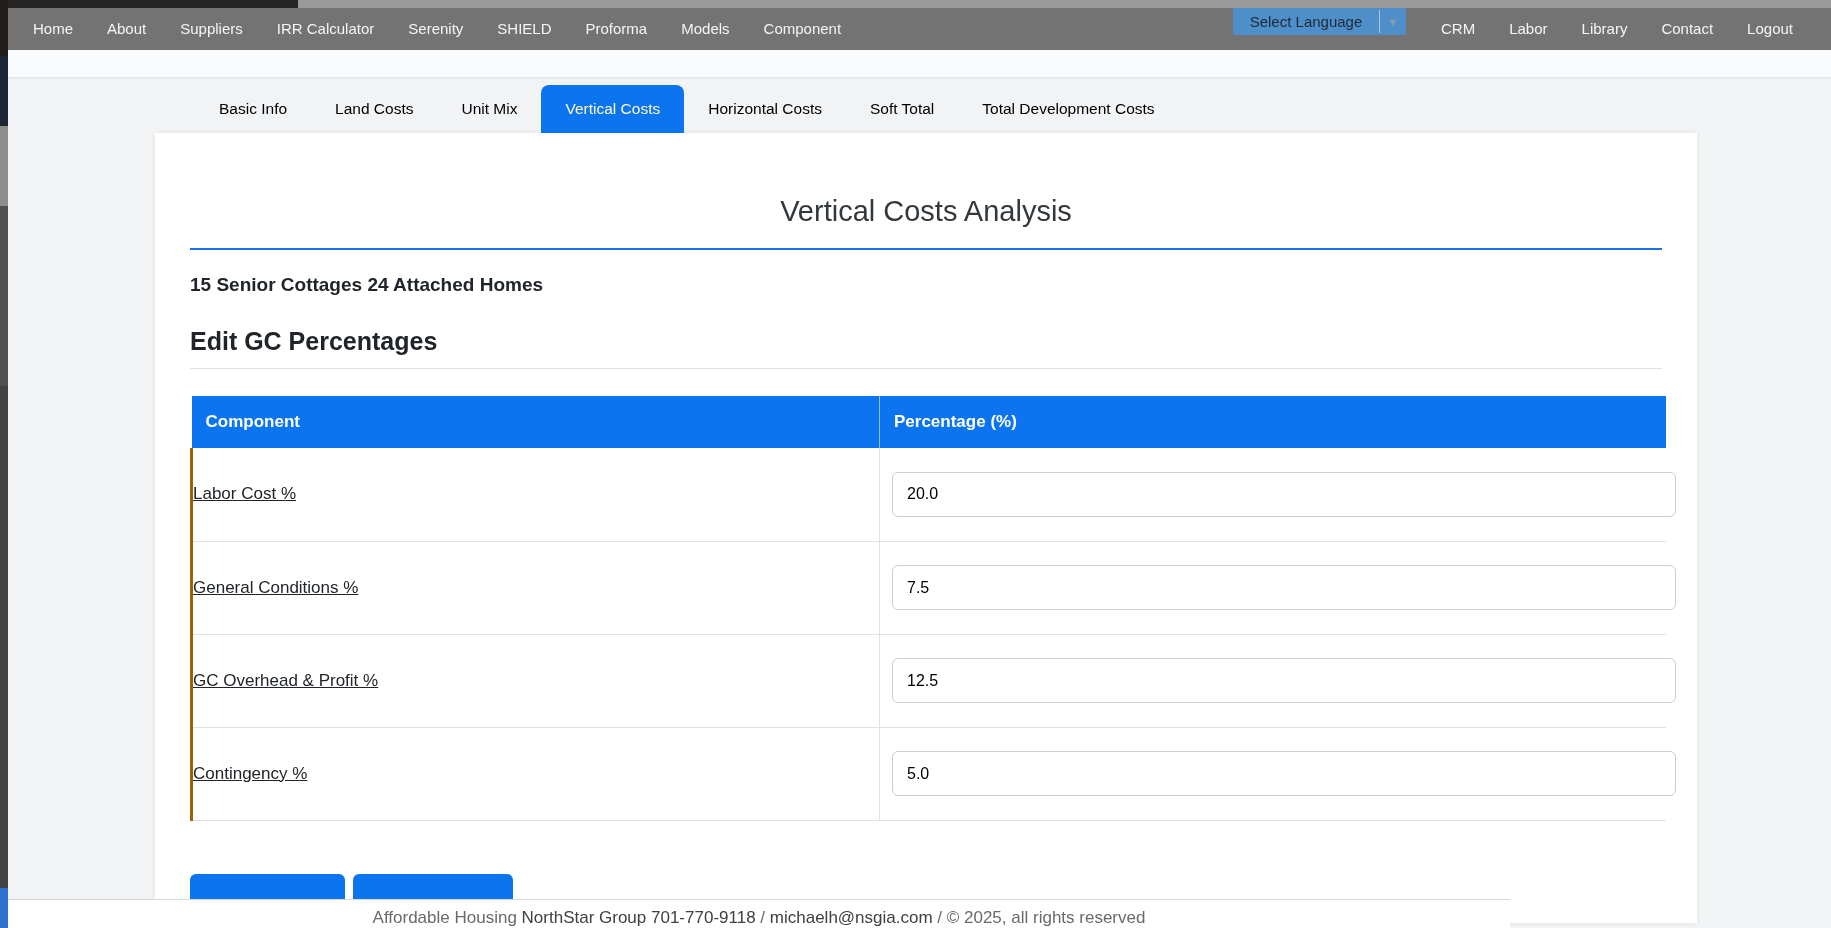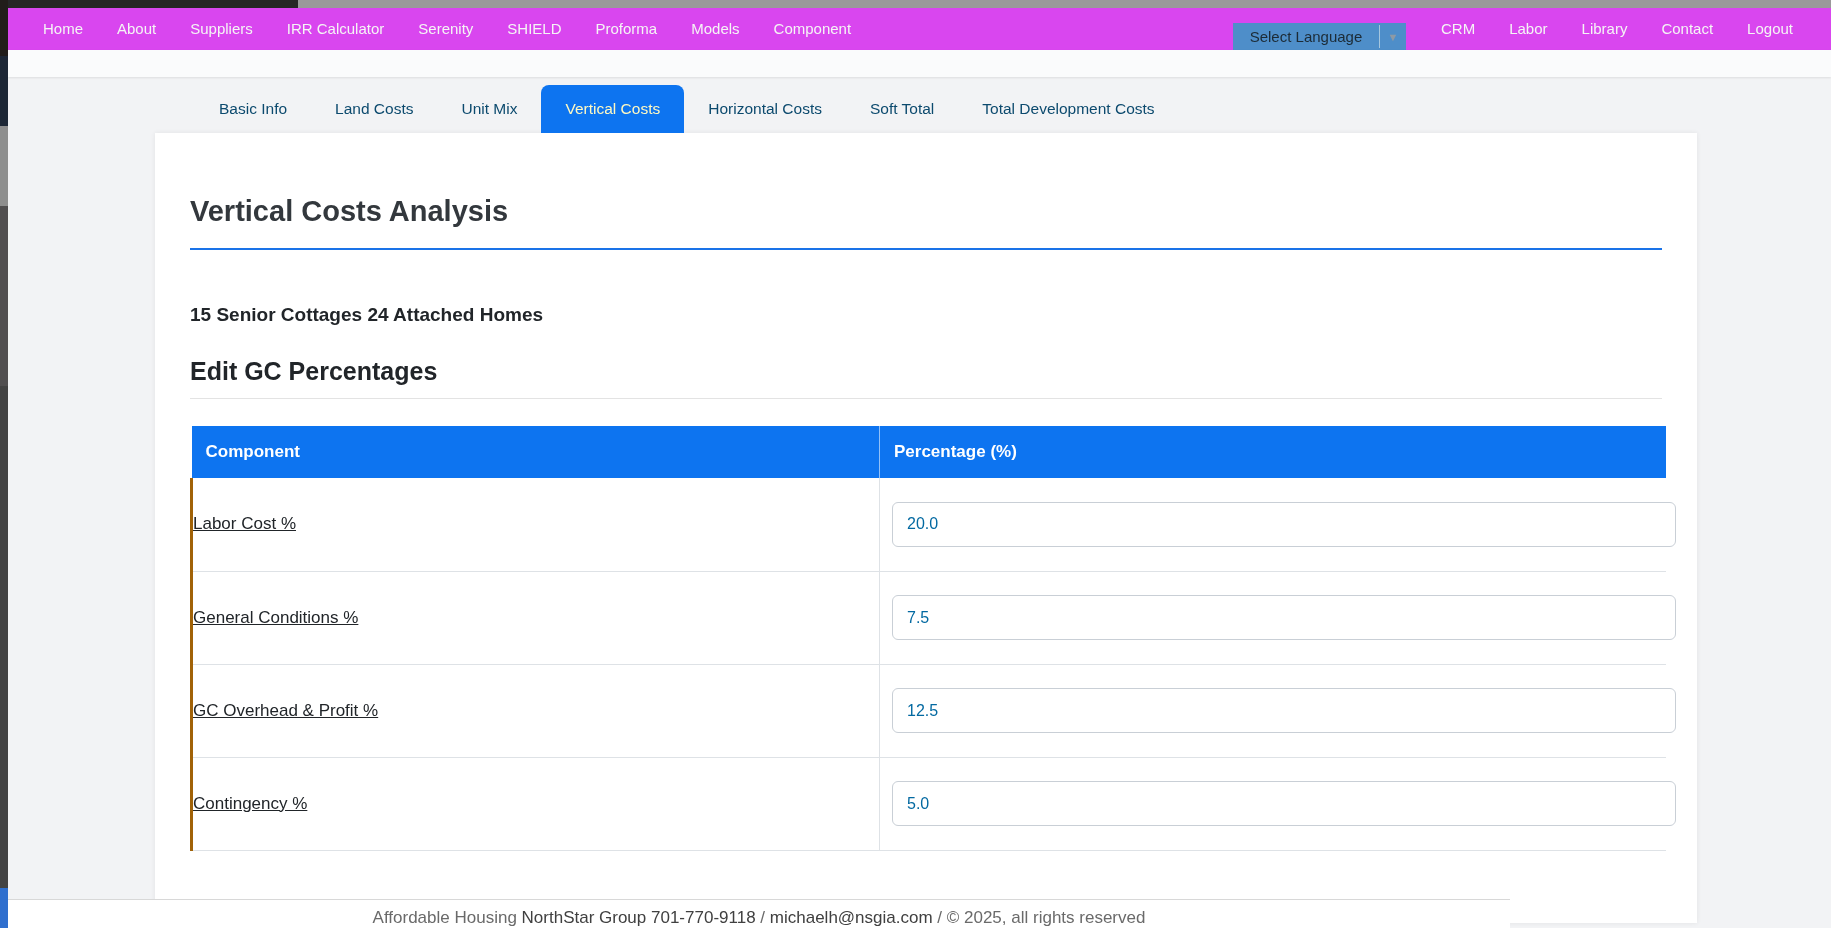--- a/index.html
+++ b/index.html
@@ -20,22 +20,22 @@
   .seg5 { height: 502px; background: #434343; }
   .seg6 { height: 40px;  background: #2f6fce; }
 
   
   .top-strip { position: absolute; left: 8px; top: 0; width: 1823px; height: 8px; background: #9a9a9a; }
   .top-strip .dark { position: absolute; left: 0; top: 0; width: 290px; height: 8px; background: #262626; }
 
   
   .navbar {
     position: absolute; left: 8px; top: 8px; width: 1823px; height: 42px;
-    background: #d946ef; display: flex; align-items: flex-end;
-    padding: 0 21px 0 18px;
+    background: #737373; display: flex; align-items: flex-start;
+    padding: 0 21px 0 8px;
   }
   .nav-group { display: flex; align-items: center; }
   .nav-link {
     color: #f5f5f5; font-size: 15px; padding: 0 17px; line-height: 42px;
     cursor: pointer; white-space: nowrap; text-decoration: none;
   }
   .nav-spacer { flex: 1; }
   .lang-widget {
     width: 173px; height: 27px; background: #4e8ec9; display: flex; align-items: stretch;
     margin-right: 18px; cursor: pointer;
@@ -46,57 +46,57 @@
   .lang-arrow { width: 26px; display: flex; align-items: center; justify-content: center;
     color: #8d9aa5; font-size: 11px; }
 
   
   .subheader { position: absolute; left: 8px; top: 50px; width: 1823px; height: 27px;
     background: #fafbfc; box-shadow: 0 1px 2px rgba(0,0,0,0.09); }
 
   
   .tabs { position: absolute; left: 195px; top: 85px; height: 48px; display: flex; z-index: 5; }
   .tab {
-    padding: 0 24px; display: flex; align-items: center; font-size: 15.5px; color: #0c4a6e;
+    padding: 0 24px; display: flex; align-items: center; font-size: 15.5px; color: #000000;
     cursor: pointer; white-space: nowrap;
   }
   .tab.active { background: #0d74f0; color: #fef9c3; border-radius: 8px 8px 0 0; }
 
   
   .card {
     position: absolute; left: 155px; top: 133px; width: 1542px; height: 790px;
     background: #ffffff; box-shadow: 0 0 5px rgba(0,0,0,0.07);
     padding: 0 35px; z-index: 1;
   }
   .page-title {
-    margin-top: 62px; text-align: left; font-size: 29px; font-weight: bold; color: #33383d;
+    margin-top: 62px; text-align: center; font-size: 29px; font-weight: normal; color: #33383d;
   }
   .title-rule { margin-top: 20px; height: 2px; background: #1a73e8; border: 0; }
-  .subtitle { margin-top: 54px; font-size: 19px; font-weight: bold; color: #212529; }
+  .subtitle { margin-top: 24px; font-size: 19px; font-weight: bold; color: #212529; }
   .section-heading { margin-top: 31px; font-size: 25px; font-weight: bold; color: #212529; }
   .section-rule { margin-top: 12px; height: 1px; background: #e3e3e3; border: 0; }
 
   
   .pct-table { margin-top: 27px; width: 1474px; border-collapse: collapse; table-layout: fixed; }
   .pct-table th {
     background: #0d74f0; color: #ffffff; font-size: 17px; font-weight: bold;
     text-align: left; height: 52px; padding: 0 0 0 14px;
   }
   .pct-table th.col2 { border-left: 1px solid rgba(255,255,255,0.55); }
   .pct-table td {
     height: 93px; font-size: 17px; color: #212529; vertical-align: middle;
     border-bottom: 1px solid #dee2e6;
   }
   .pct-table td.label-cell { border-left: 3px solid #a16207; text-decoration: underline; }
   .pct-table td.input-cell { border-left: 1px solid #dee2e6; padding-left: 12px; }
   .col-component { width: 688px; }
   .col-percentage { width: 786px; }
   .pct-input {
     width: 784px; height: 45px; border: 1px solid #c9cfd6; border-radius: 6px;
-    font-family: "Liberation Sans", sans-serif; font-size: 16px; color: #0369a1;
+    font-family: "Liberation Sans", sans-serif; font-size: 16px; color: #000000;
     padding: 0 0 0 14px; background: #ffffff; display: block;
   }
 
   
   .btn-row { margin-top: 53px; display: flex; gap: 8px; }
   .btm-btn { height: 38px; background: #0d74f0; border: 0; border-radius: 6px; cursor: pointer; }
   .btm-btn.b1 { width: 155px; }
   .btm-btn.b2 { width: 160px; }
 
   

